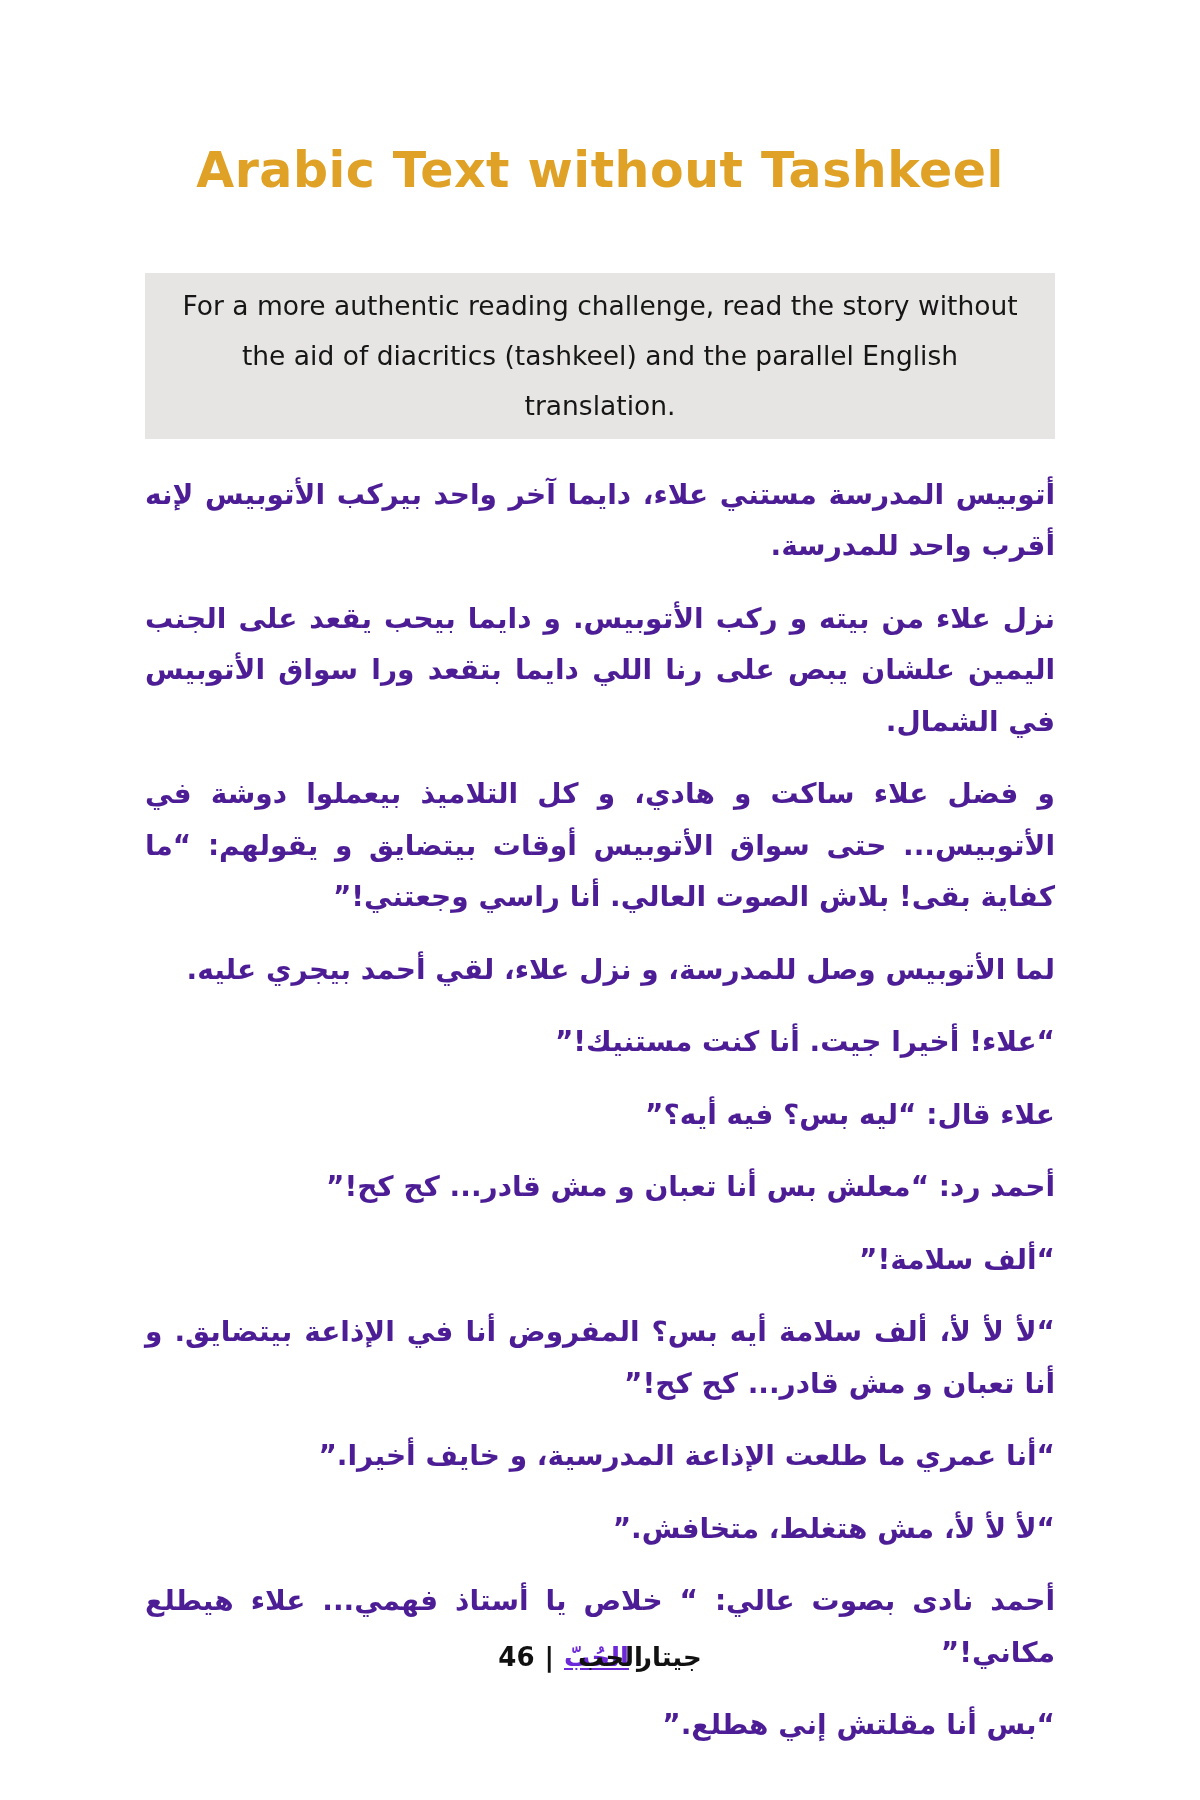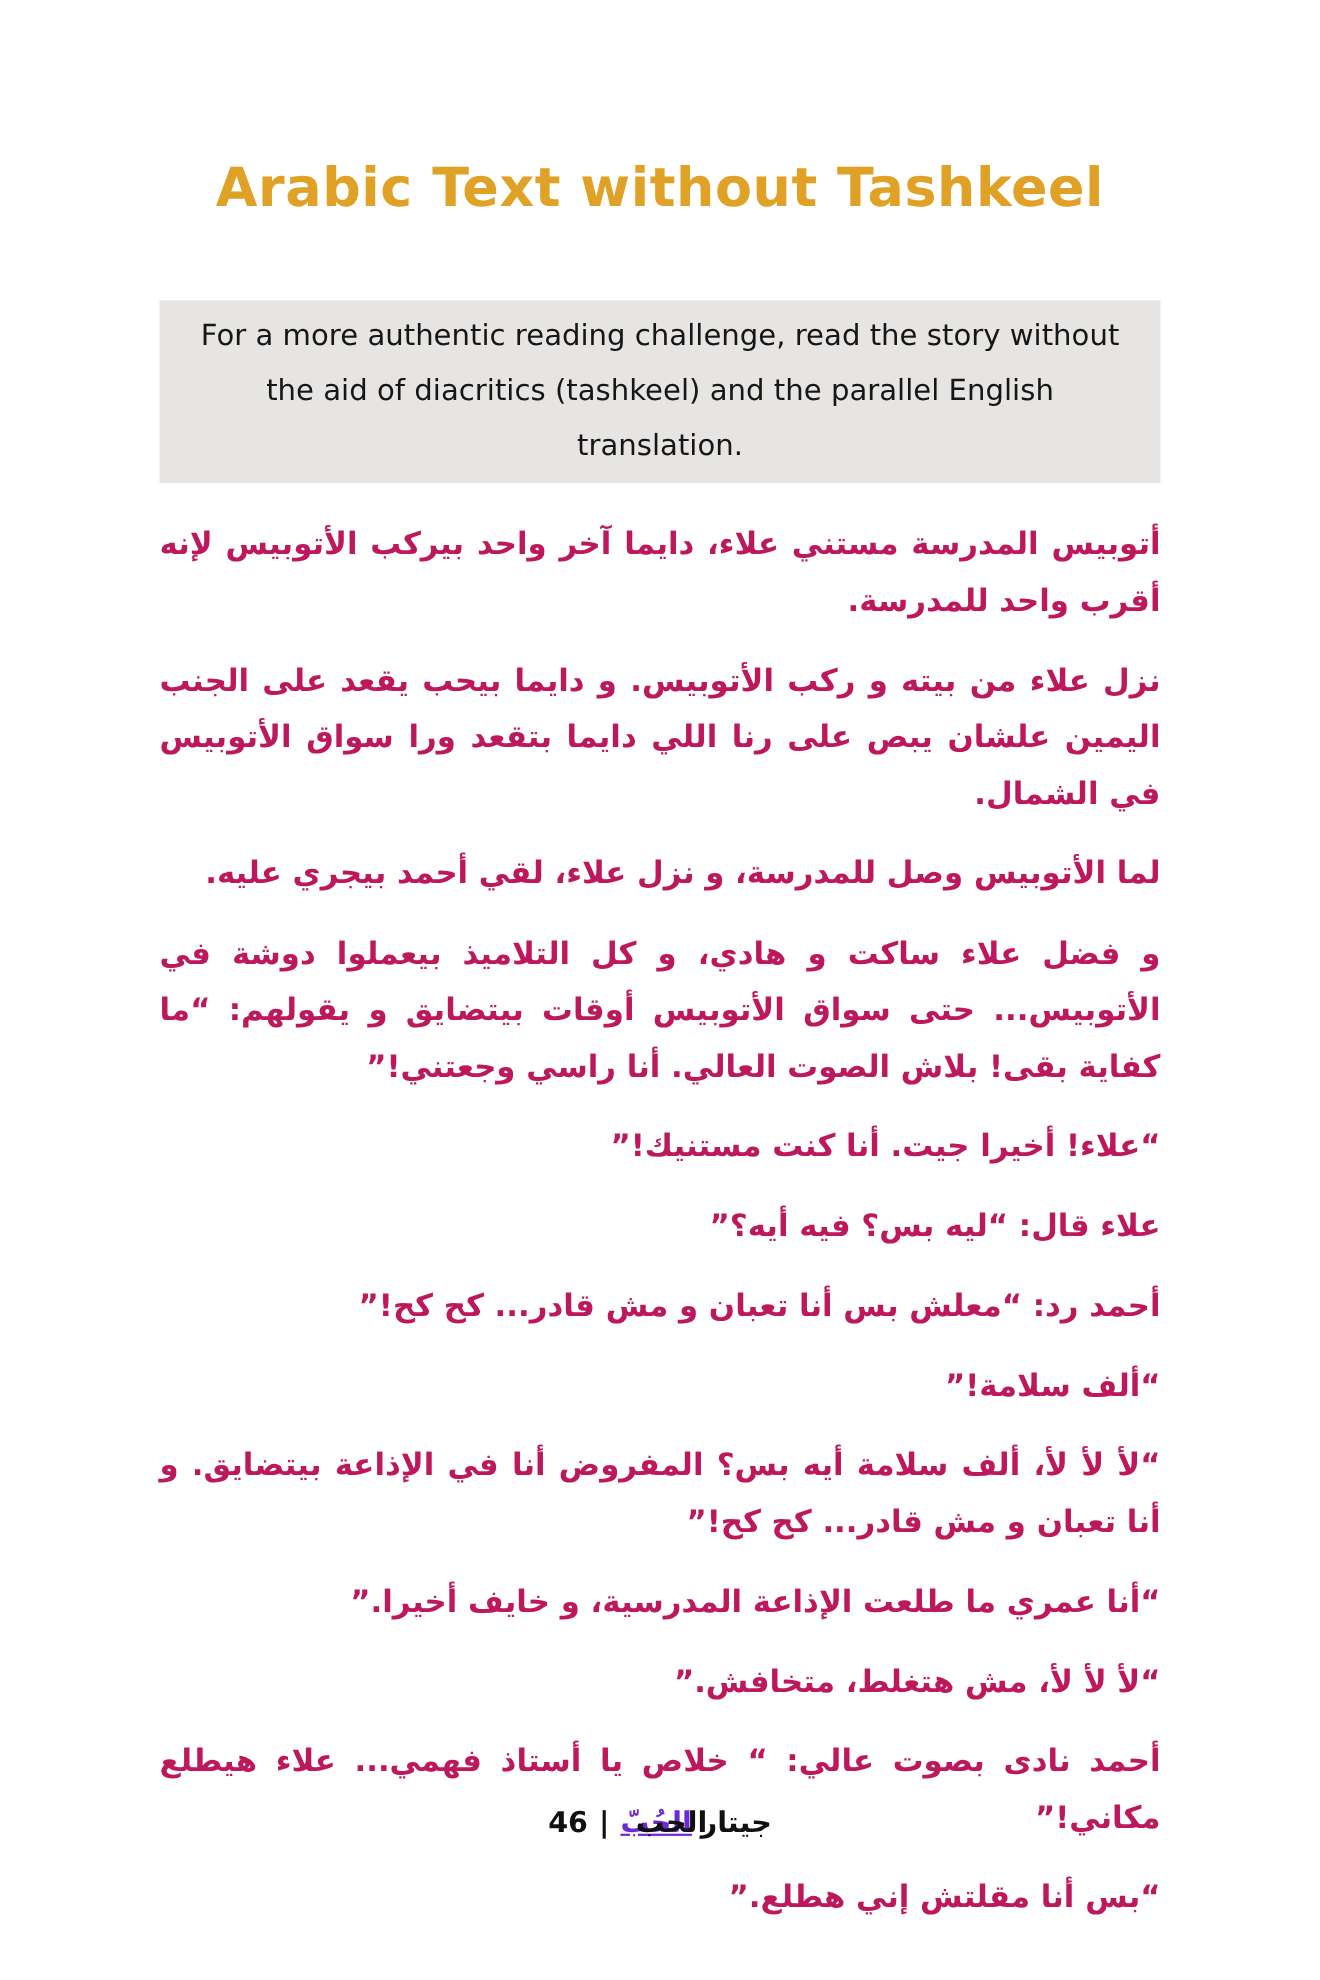--- a/index.html
+++ b/index.html
@@ -40,21 +40,21 @@
   }
   .ar{
     direction:rtl;
     unicode-bidi:plaintext;
     text-align:justify;
     text-align-last:right;
     font-size:28px;
     line-height:1.84;
     font-weight:600;
     margin:0 0 21px 0;
-    color:#be185d;
+    color:#4c1d95;
     font-family:"DejaVu Sans",sans-serif;
   }
   .footer{
     position:absolute;
     left:0;right:0;
     top:1642px;
     display:flex;
     direction:rtl;
     justify-content:center;
     align-items:baseline;
@@ -77,22 +77,22 @@
 <div class="page">
 
   <h1 class="title">Arabic Text without Tashkeel</h1>
 
   <div class="subtitle">For a more authentic reading challenge, read the story without the aid of diacritics (tashkeel) and the parallel English translation.</div>
 
   <main class="content">
     <div>
         <p class="ar">أتوبيس المدرسة مستني علاء، دايما آخر واحد بيركب الأتوبيس لإنه أقرب واحد للمدرسة.</p>
         <p class="ar">نزل علاء من بيته و ركب الأتوبيس. و دايما بيحب يقعد على الجنب اليمين علشان يبص على رنا اللي دايما بتقعد ورا سواق الأتوبيس في الشمال.</p>
+        <p class="ar">و فضل علاء ساكت و هادي، و كل التلاميذ بيعملوا دوشة في الأتوبيس... حتى سواق الأتوبيس أوقات بيتضايق و يقولهم: “ما كفاية بقى! بلاش الصوت العالي. أنا راسي وجعتني!”</p>
         <p class="ar">لما الأتوبيس وصل للمدرسة، و نزل علاء، لقي أحمد بيجري عليه.</p>
-        <p class="ar">و فضل علاء ساكت و هادي، و كل التلاميذ بيعملوا دوشة في الأتوبيس... حتى سواق الأتوبيس أوقات بيتضايق و يقولهم: “ما كفاية بقى! بلاش الصوت العالي. أنا راسي وجعتني!”</p>
         <p class="ar">“علاء! أخيرا جيت. أنا كنت مستنيك!”</p>
         <p class="ar">علاء قال: “ليه بس؟ فيه أيه؟”</p>
         <p class="ar">أحمد رد: “معلش بس أنا تعبان و مش قادر... كح كح!”</p>
         <p class="ar">“ألف سلامة!”</p>
         <p class="ar">“لأ لأ لأ، ألف سلامة أيه بس؟ المفروض أنا في الإذاعة بيتضايق. و أنا تعبان و مش قادر... كح كح!”</p>
         <p class="ar">“أنا عمري ما طلعت الإذاعة المدرسية، و خايف أخيرا.”</p>
         <p class="ar">“لأ لأ لأ، مش هتغلط، متخافش.”</p>
         <p class="ar">أحمد نادى بصوت عالي: “ خلاص يا أستاذ فهمي... علاء هيطلع مكاني!”</p>
         <p class="ar">“بس أنا مقلتش إني هطلع.”</p>
       </div>

